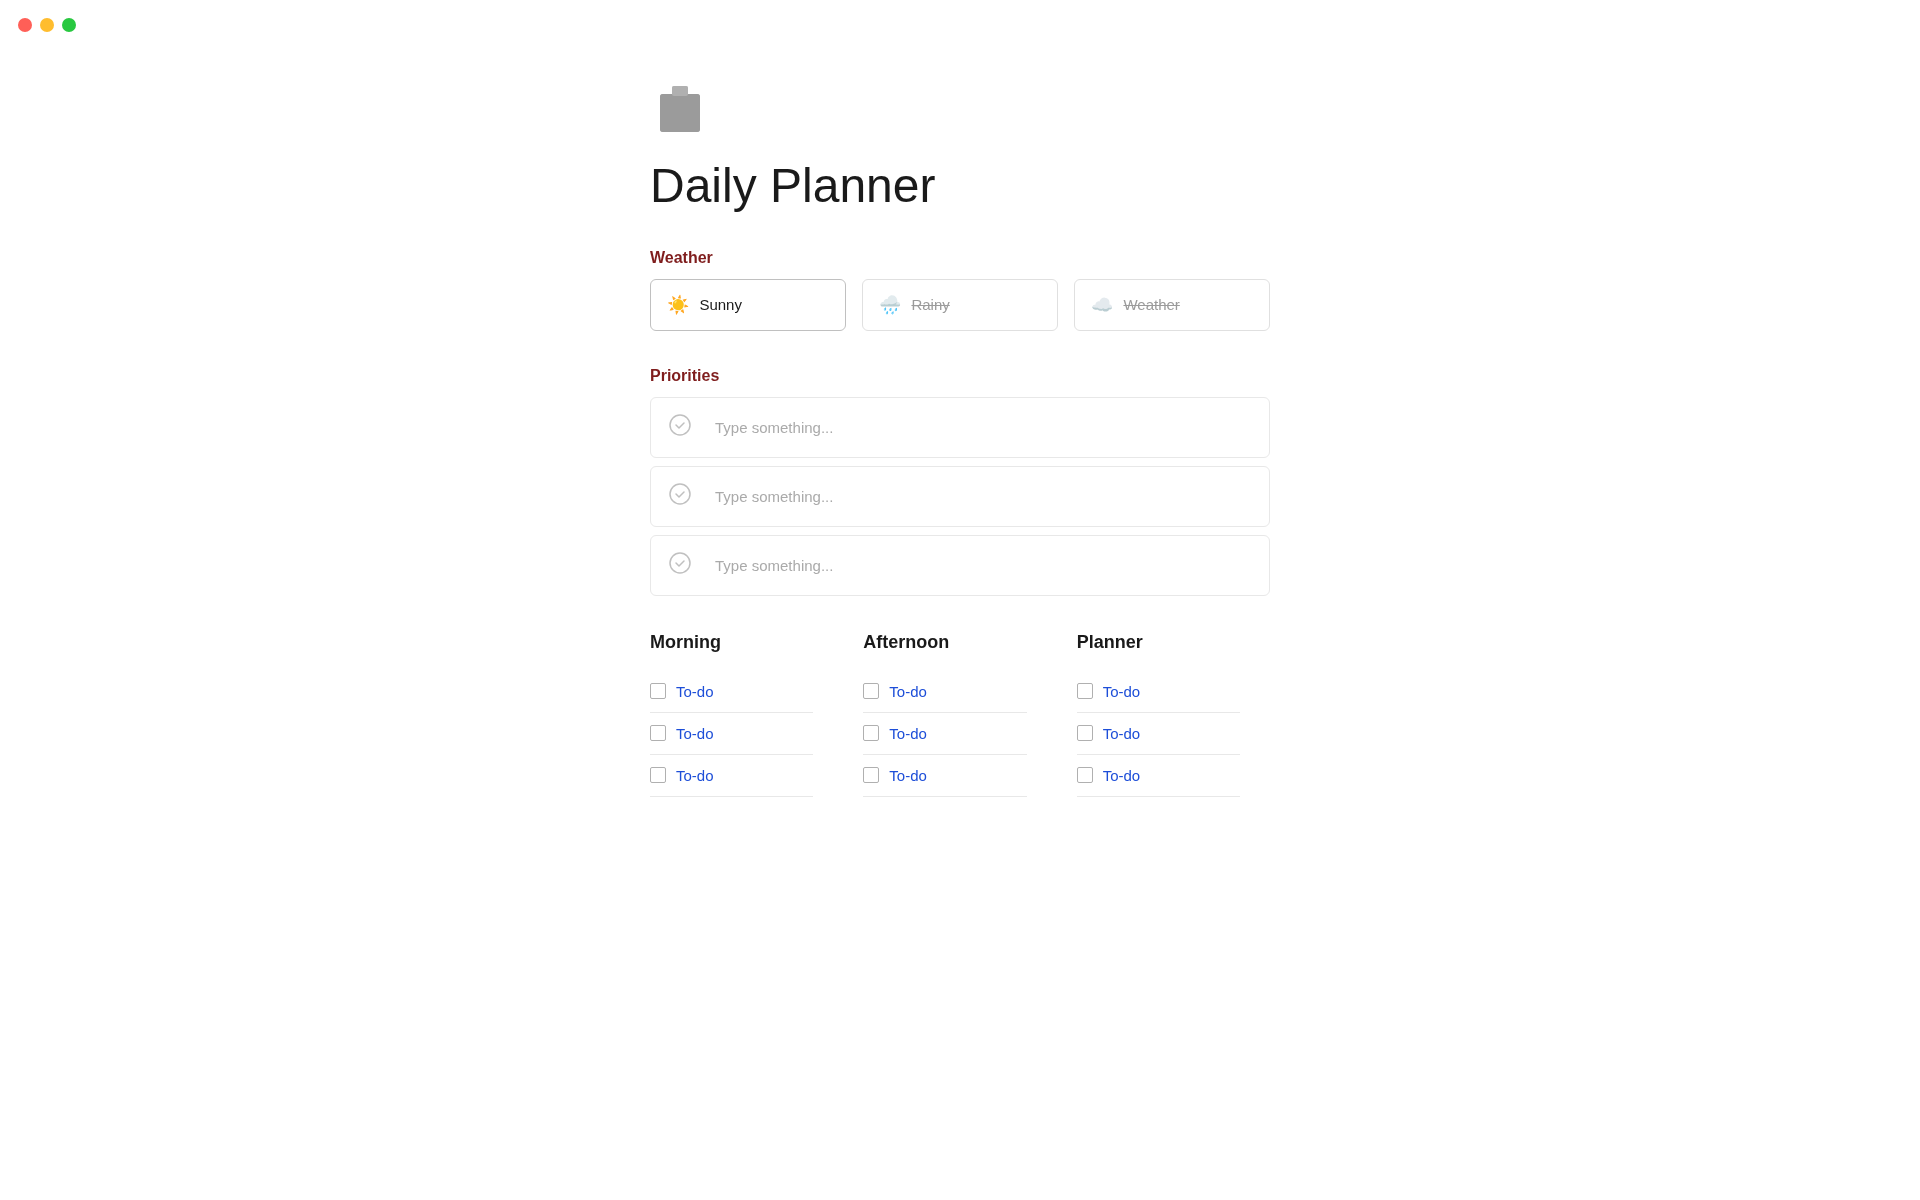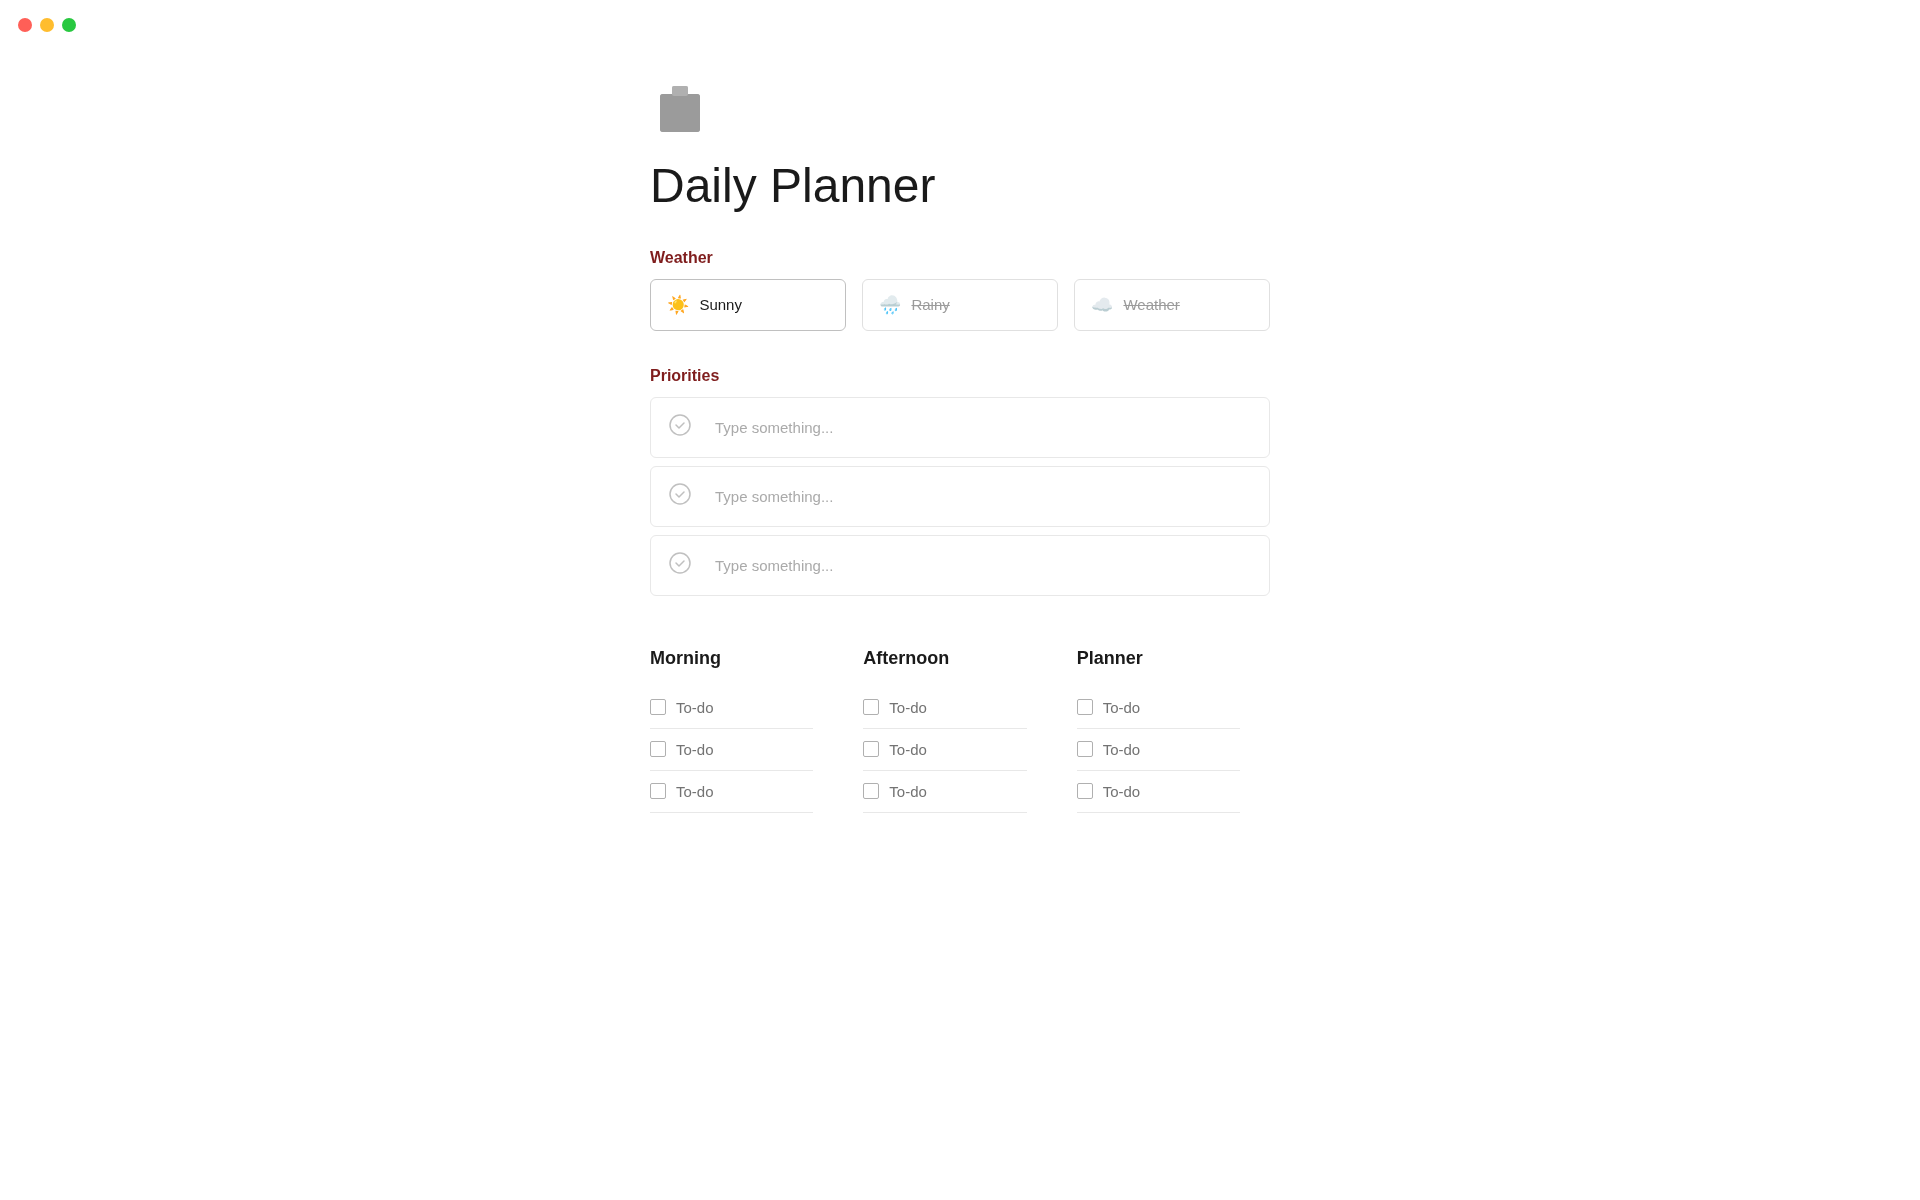--- a/index.html
+++ b/index.html
@@ -97,21 +97,21 @@
     .weather-option.selected {
       border-color: #c0c0c0;
     }
 
     .weather-icon {
       font-size: 18px;
     }
 
     
     .priorities-section {
-      margin-bottom: 52px;
+      margin-bottom: 36px;
     }
 
     .priority-item {
       display: flex;
       align-items: center;
       gap: 24px;
       padding: 16px 18px;
       border: 1.5px solid #e8e8e8;
       border-radius: 6px;
       margin-bottom: 8px;
@@ -165,21 +165,21 @@
       padding-bottom: 4px;
     }
 
     .todo-item {
       display: flex;
       align-items: center;
       gap: 10px;
       padding: 12px 0;
       border-bottom: 1px solid #e8e8e8;
       font-size: 15px;
-      color: #737373;
+      color: #1d4ed8;
     }
 
     .todo-checkbox {
       width: 16px;
       height: 16px;
       border: 1.5px solid #b0b0b0;
       border-radius: 2px;
       flex-shrink: 0;
       background: #ffffff;
     }

